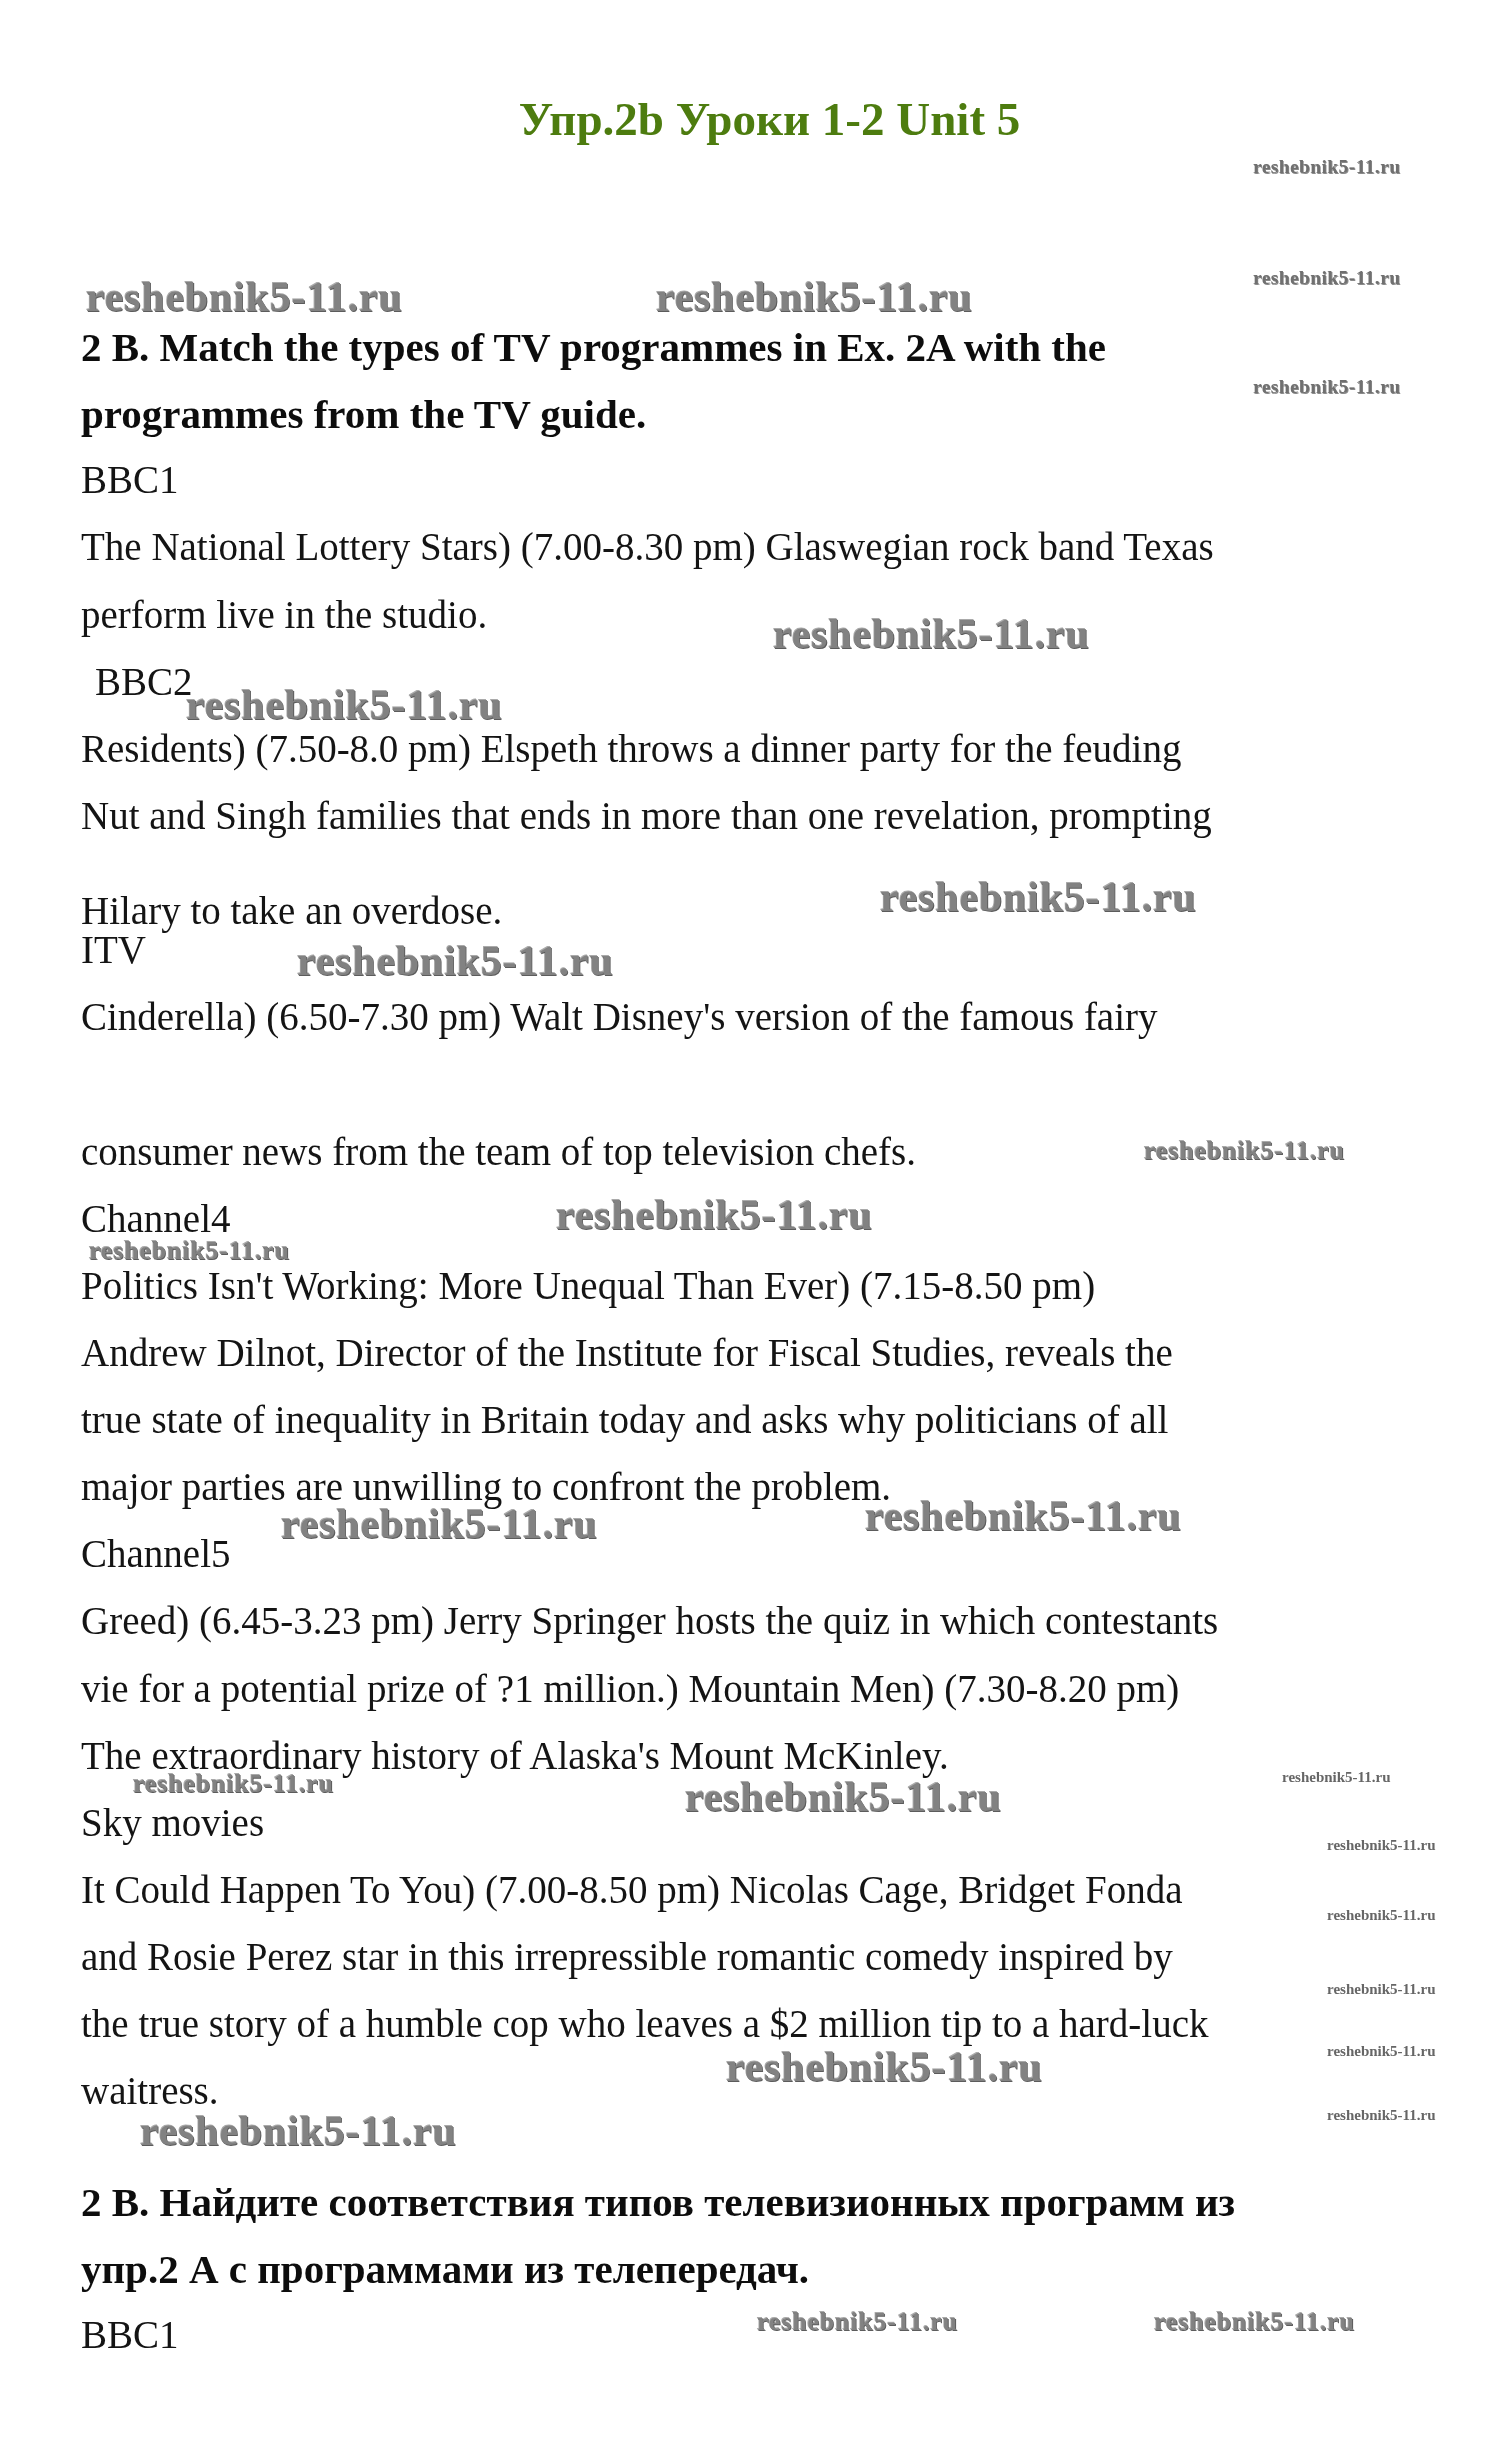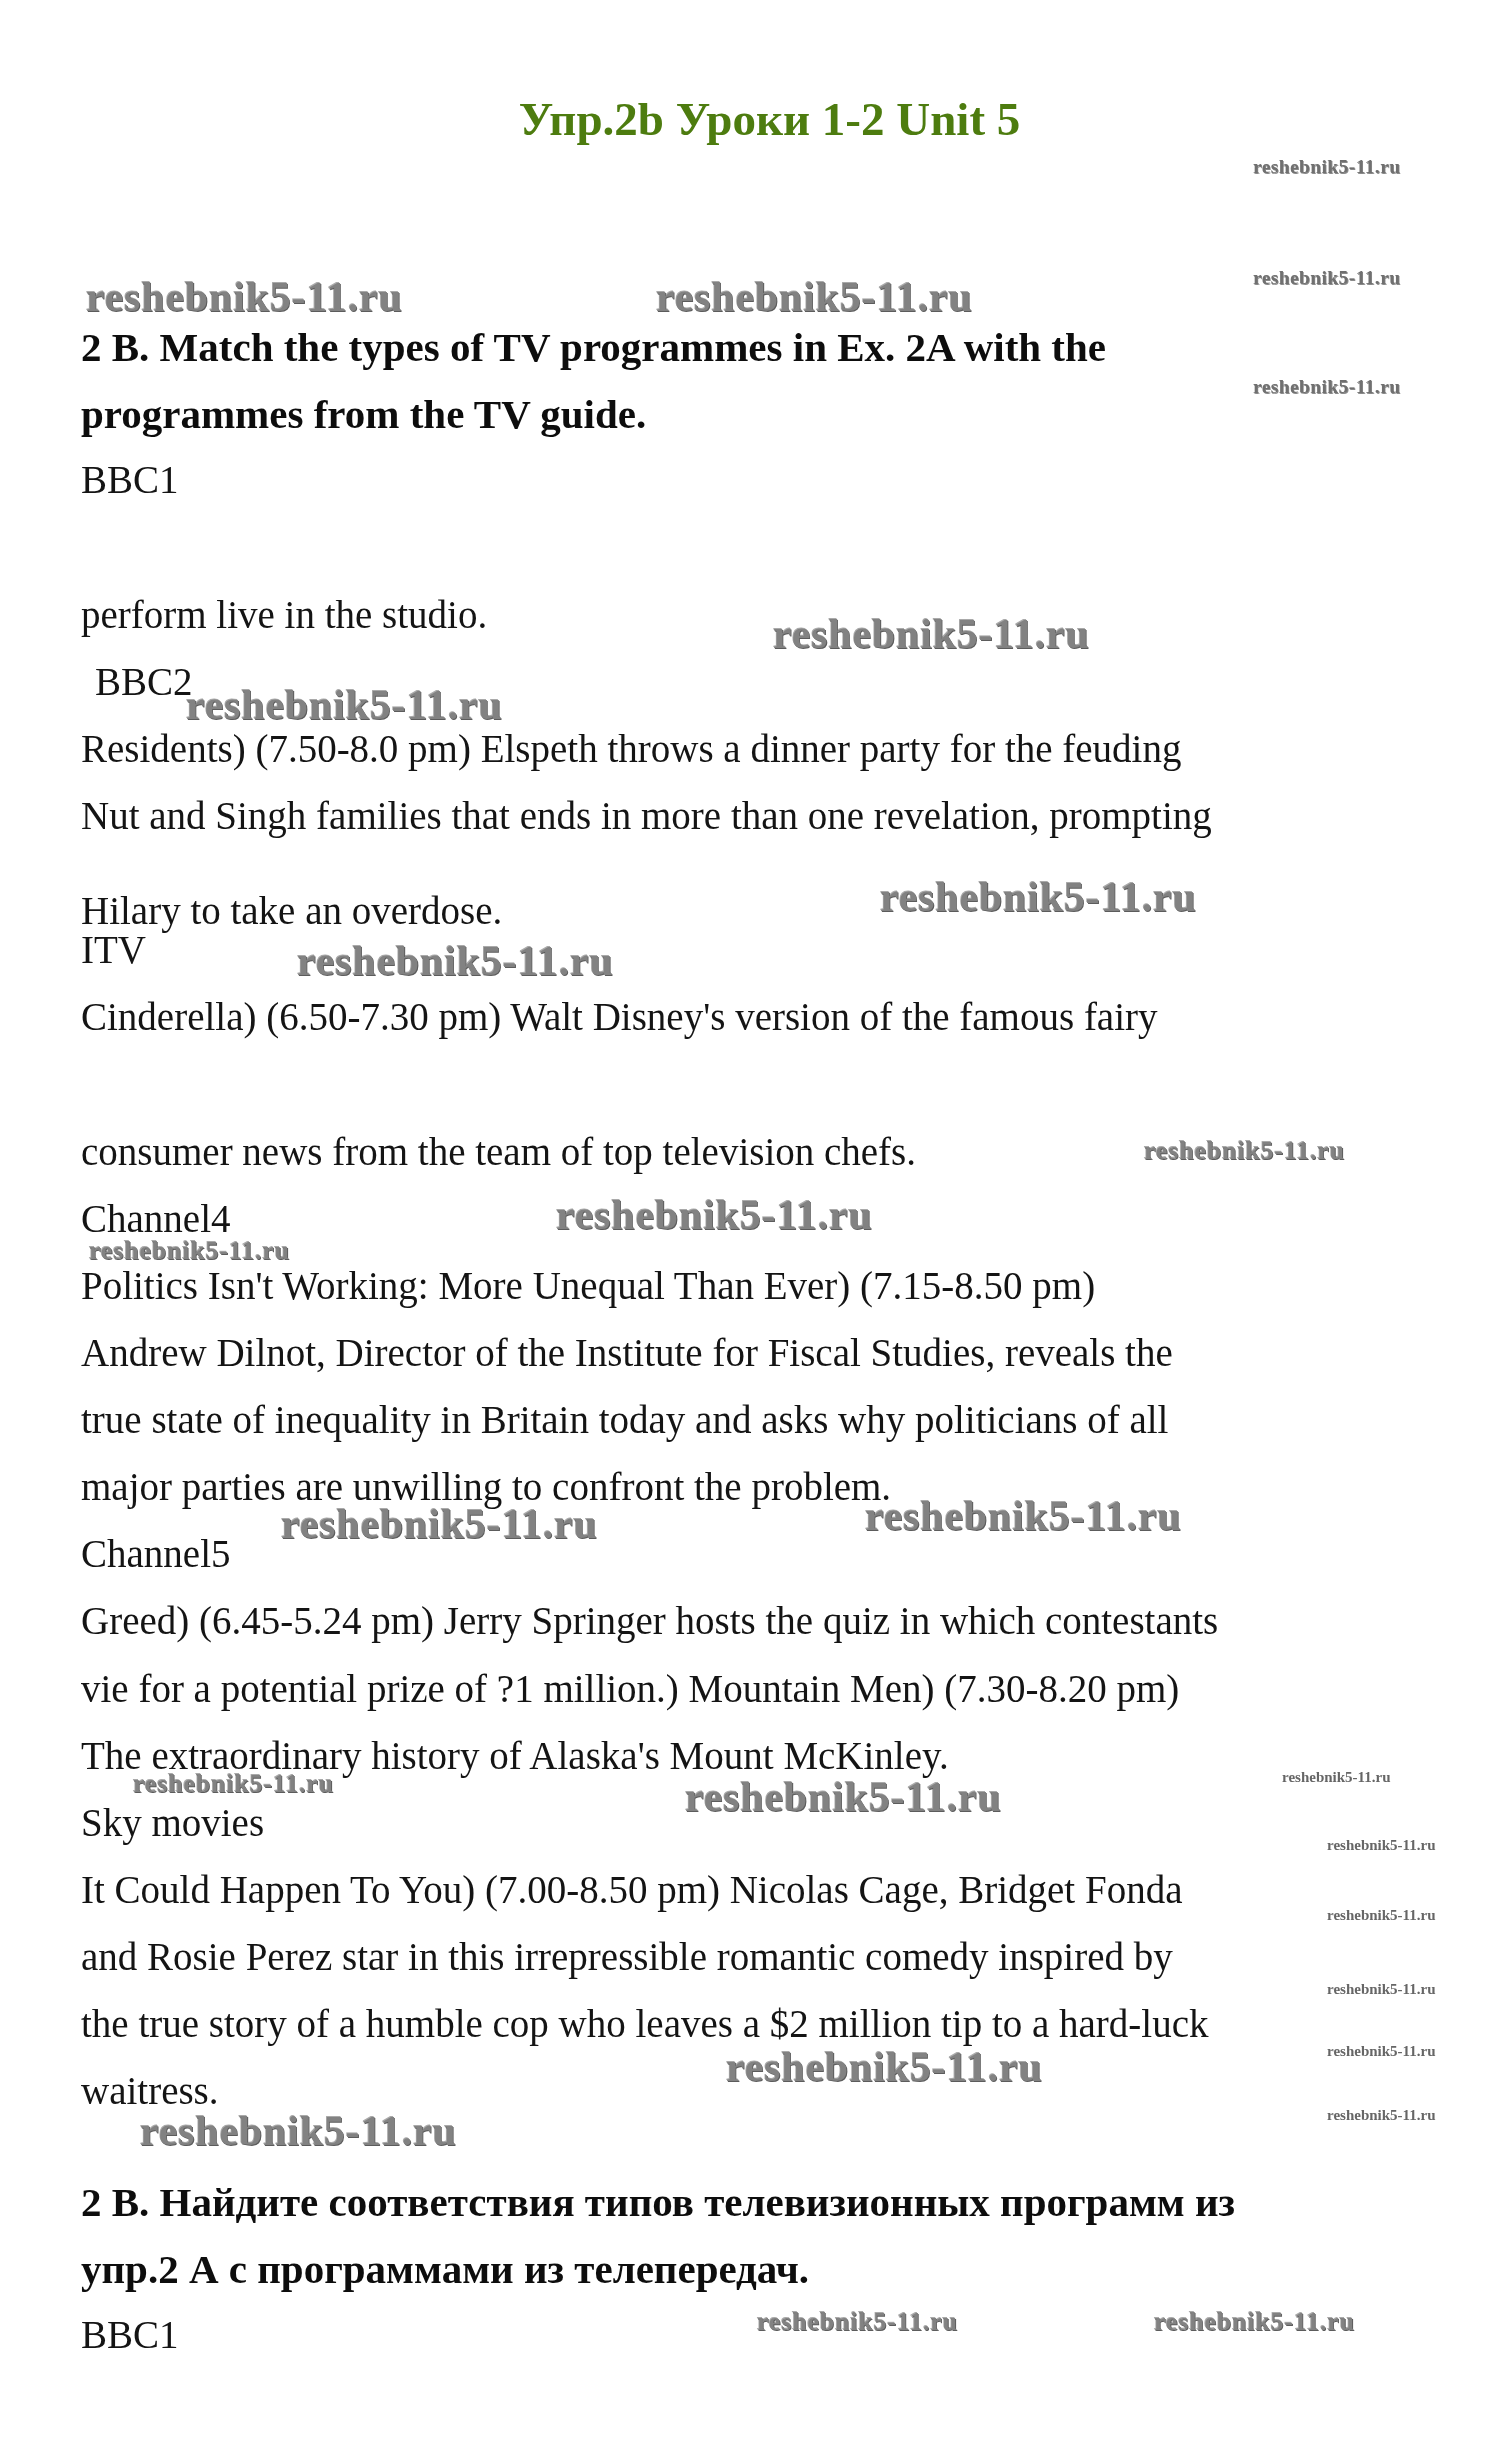--- a/index.html
+++ b/index.html
@@ -87,39 +87,40 @@
   <div class="wm wm-tiny" style="left:1327px; top:1837px;">reshebnik5-11.ru</div>
   <div class="wm wm-tiny" style="left:1327px; top:1907px;">reshebnik5-11.ru</div>
   <div class="wm wm-tiny" style="left:1327px; top:1981px;">reshebnik5-11.ru</div>
   <div class="wm wm-tiny" style="left:1327px; top:2043px;">reshebnik5-11.ru</div>
   <div class="wm wm-tiny" style="left:1327px; top:2107px;">reshebnik5-11.ru</div>
 
   <div class="ln bold" style="top:323px;">2 B. Match the types of TV programmes in Ex. 2A with the</div>
   <div class="ln bold" style="top:390px;">programmes from the TV guide.</div>
 
   <div class="ln" style="top:457px;">BBC1</div>
+  <div class="ln" style="top:524px;">The National Lottery Stars) (7.00-8.30 pm) Glaswegian rock band Texas</div>
   <div class="ln" style="top:592px;text-align:right;">perform live in the studio.</div>
 
   <div class="ln" style="top:659px;margin-left:14px;">BBC2</div>
   <div class="ln" style="top:726px;">Residents) (7.50-8.0 pm) Elspeth throws a dinner party for the feuding</div>
   <div class="ln" style="top:793px;">Nut and Singh families that ends in more than one revelation, prompting</div>
   <div class="ln" style="top:860px;margin-top:28px;">Hilary to take an overdose.</div>
 
   <div class="ln" style="top:927px;">ITV</div>
   <div class="ln" style="top:994px;">Cinderella) (6.50-7.30 pm) Walt Disney's version of the famous fairy</div>
   <div class="ln" style="top:1129px;">consumer news from the team of top television chefs.</div>
 
   <div class="ln" style="top:1196px;">Channel4</div>
   <div class="ln" style="top:1263px;">Politics Isn't Working: More Unequal Than Ever) (7.15-8.50 pm)</div>
   <div class="ln" style="top:1330px;">Andrew Dilnot, Director of the Institute for Fiscal Studies, reveals the</div>
   <div class="ln" style="top:1397px;">true state of inequality in Britain today and asks why politicians of all</div>
   <div class="ln" style="top:1464px;">major parties are unwilling to confront the problem.</div>
 
   <div class="ln" style="top:1531px;">Channel5</div>
-  <div class="ln" style="top:1598px;">Greed) (6.45-5.24 pm) Jerry Springer hosts the quiz in which contestants</div>
+  <div class="ln" style="top:1598px;">Greed) (6.45-3.23 pm) Jerry Springer hosts the quiz in which contestants</div>
   <div class="ln" style="top:1666px;">vie for a potential prize of ?1 million.) Mountain Men) (7.30-8.20 pm)</div>
   <div class="ln" style="top:1733px;">The extraordinary history of Alaska's Mount McKinley.</div>
 
   <div class="ln" style="top:1800px;">Sky movies</div>
   <div class="ln" style="top:1867px;">It Could Happen To You) (7.00-8.50 pm) Nicolas Cage, Bridget Fonda</div>
   <div class="ln" style="top:1934px;">and Rosie Perez star in this irrepressible romantic comedy inspired by</div>
   <div class="ln" style="top:2001px;">the true story of a humble cop who leaves a $2 million tip to a hard-luck</div>
   <div class="ln" style="top:2068px;">waitress.</div>
 
   <div class="ln bold" style="top:2178px;">2 В. Найдите соответствия типов телевизионных программ из</div>

